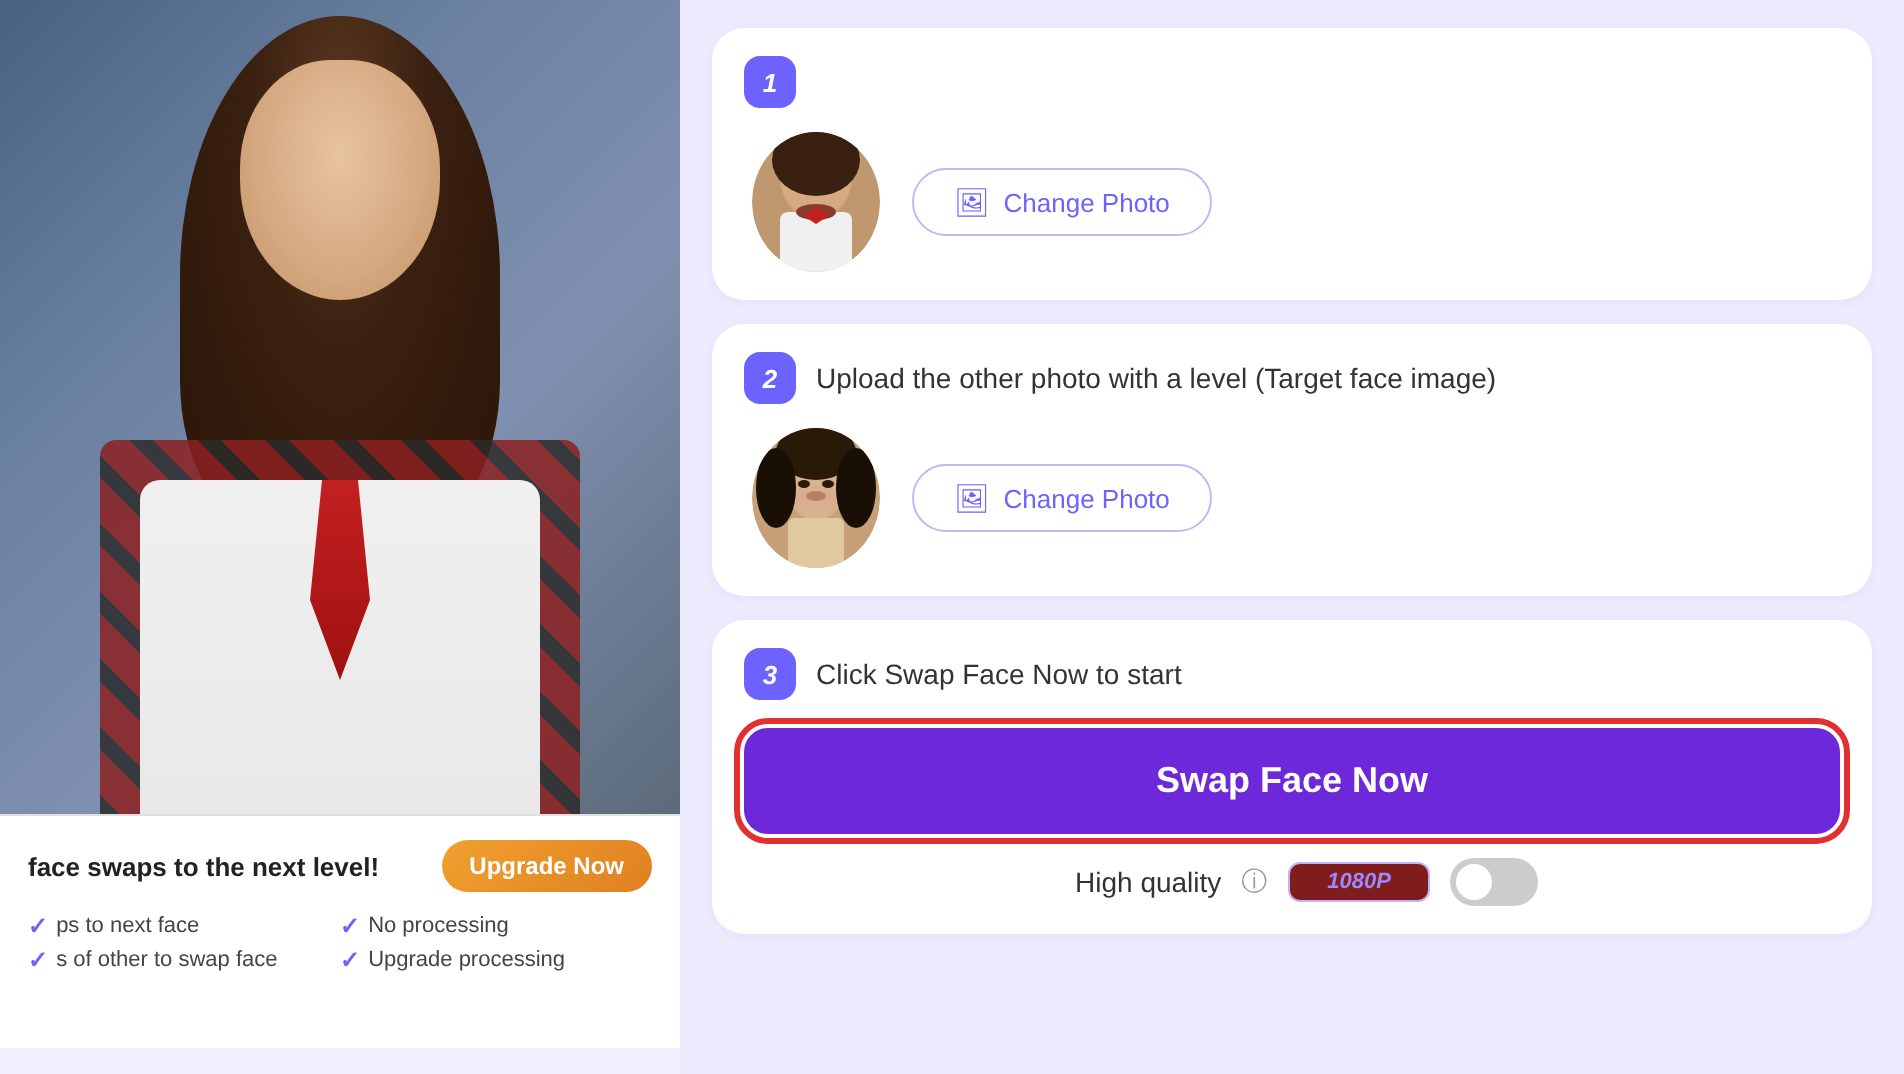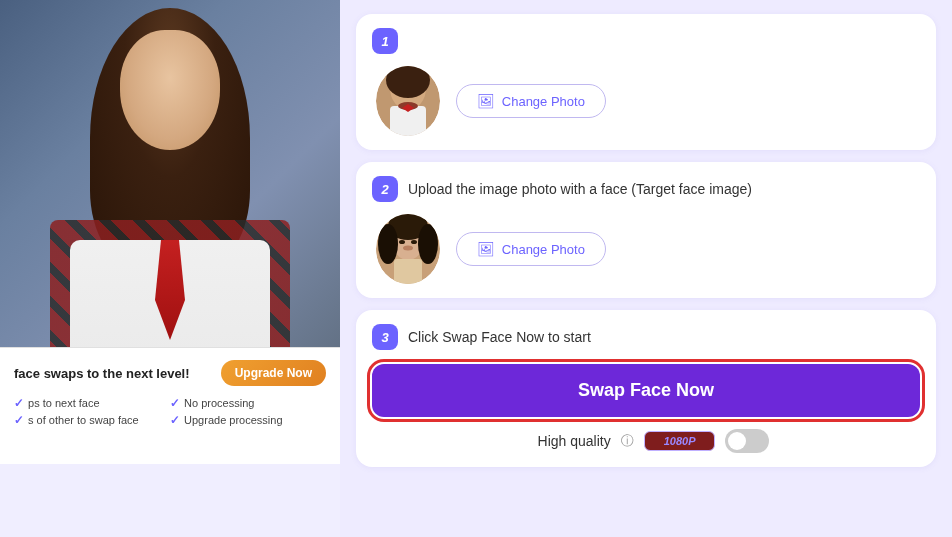--- a/index.html
+++ b/index.html
@@ -9,21 +9,21 @@
       width: 952px;
       height: 537px;
       overflow: hidden;
       display: flex;
       position: relative;
     }
 
     
     .left-panel {
       width: 340px;
-      height: 464px;
+      height: 524px;
       position: relative;
       flex-shrink: 0;
     }
 
     .main-photo {
       width: 340px;
       height: 420px;
       background: linear-gradient(135deg, #4a6080 0%, #6a80a0 30%, #8090b0 60%, #5a6878 100%);
       position: relative;
       overflow: hidden;
@@ -387,21 +387,21 @@
         <span>Change Photo</span>
       </button>
     </div>
   </div>
 
   <div class="step-card">
     <div class="step-header">
       <div class="step-badge">
         <span>2</span>
       </div>
-      <span class="step-title">Upload the image photo with a face (Target face image)</span>
+      <span class="step-title">Upload the other photo with a level (Target face image)</span>
     </div>
     <div class="step-body">
       <div class="photo-thumb">
         
         <svg width="64" height="70" viewBox="0 0 64 70">
           <ellipse cx="32" cy="35" rx="32" ry="35" fill="#c8a078"></ellipse>
           <ellipse cx="32" cy="26" rx="16" ry="20" fill="#d8b090"></ellipse>
           <ellipse cx="32" cy="12" rx="20" ry="14" fill="#2a1a08"></ellipse>
 
           <ellipse cx="12" cy="30" rx="10" ry="20" fill="#1a0f04"></ellipse>

